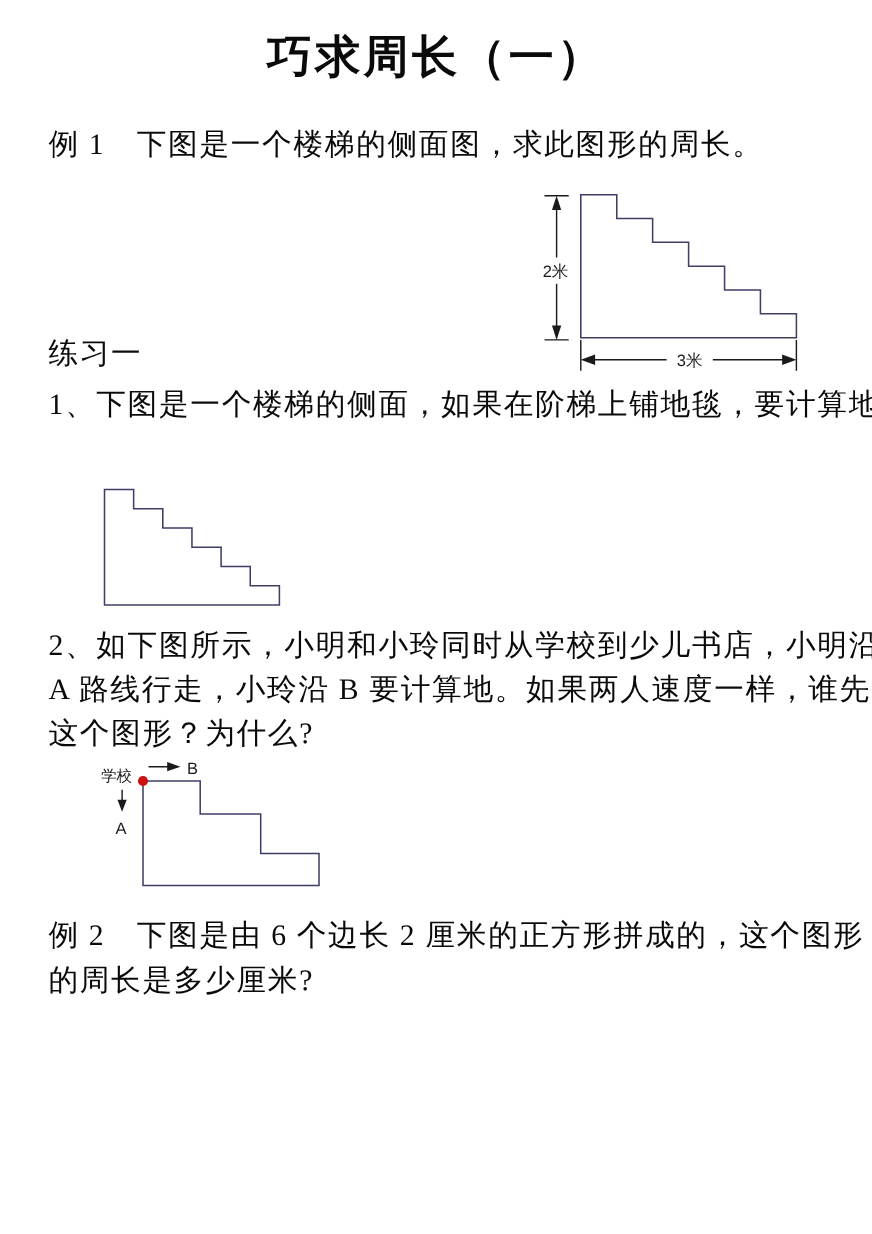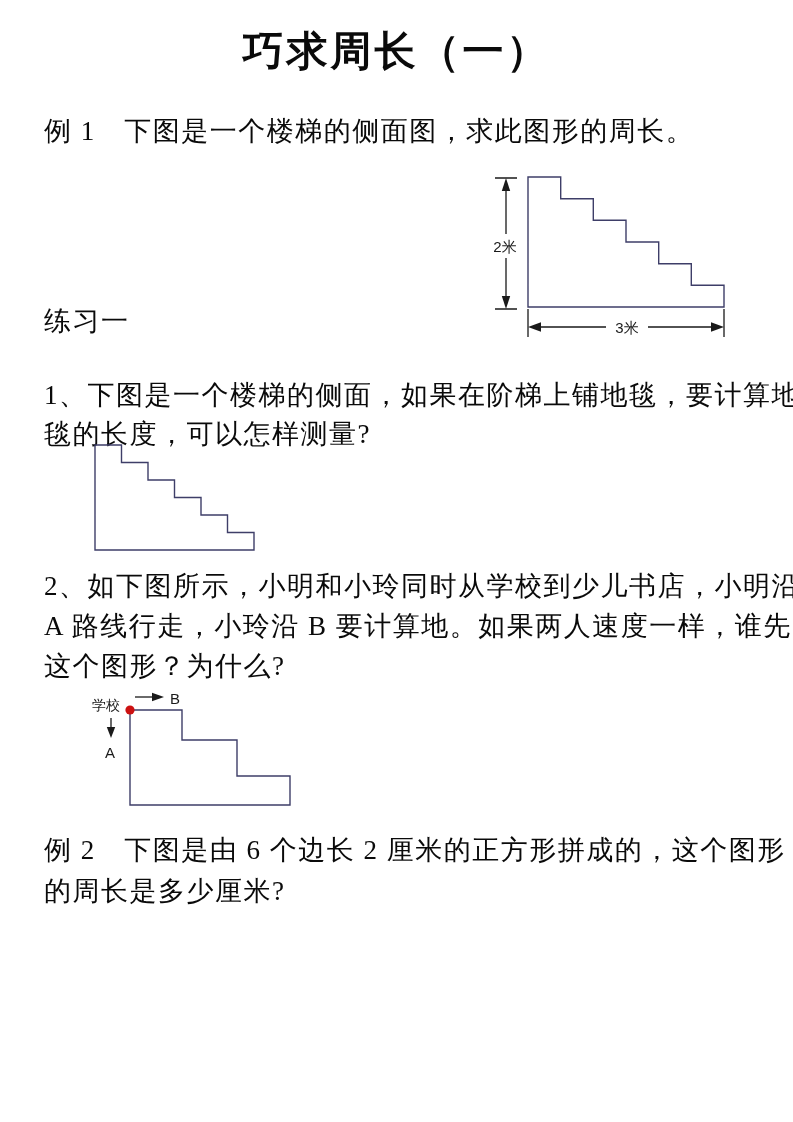--- a/index.html
+++ b/index.html
@@ -62,23 +62,22 @@
 
     <path class="dim" d="M40,141 V169 M236,141 V169"></path>
     <path class="dim" d="M52,159 H118 M160,159 H224"></path>
     <polygon class="dimhead" points="40,159 53,154.2 53,163.8"></polygon>
     <polygon class="dimhead" points="236,159 223,154.2 223,163.8"></polygon>
     <text x="139" y="165" font-size="15" text-anchor="middle">3米</text>
   </svg>
 
   <div class="para lh36" style="top:303px;">练习一</div>
 
-  <div class="para lh39" style="top:376px;">
+  <div class="para lh39" style="top:348px;">
     <div>1、下图是一个楼梯的侧面，如果在阶梯上铺地毯，要计算地</div>
-    <div>毯的长度，可以怎样测量?</div>
   </div>
 
   <svg class="diagram" style="left:90px; top:440px;" width="172" height="116" viewBox="0 0 172 116">
     <path class="stair" d="M5,5 H31.5 V22.5 H58 V40 H84.5 V57.5 H111 V75 H137.5 V92.5 H164 V110 H5 Z"></path>
   </svg>
 
   <div class="para lh40" style="top:566px;">
     <div>2、如下图所示，小明和小玲同时从学校到少儿书店，小明沿</div>
     <div>A 路线行走，小玲沿 B 要计算地。如果两人速度一样，谁先</div>
     <div>这个图形？为什么?</div>

